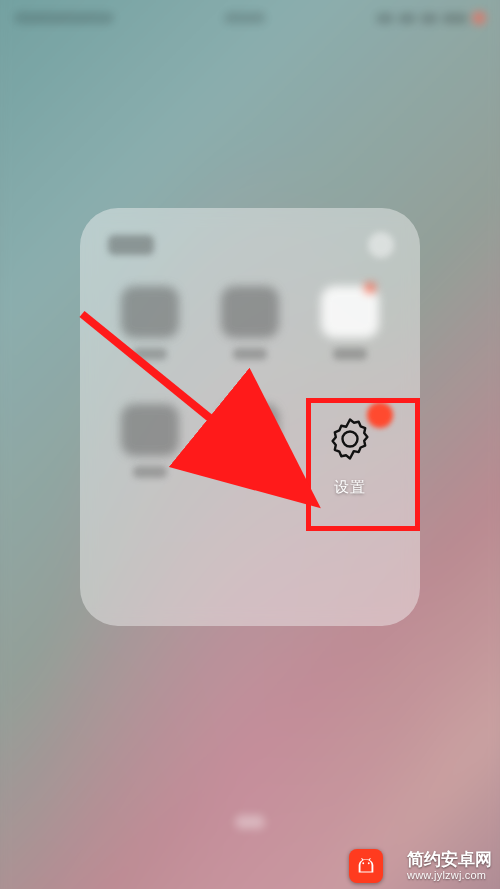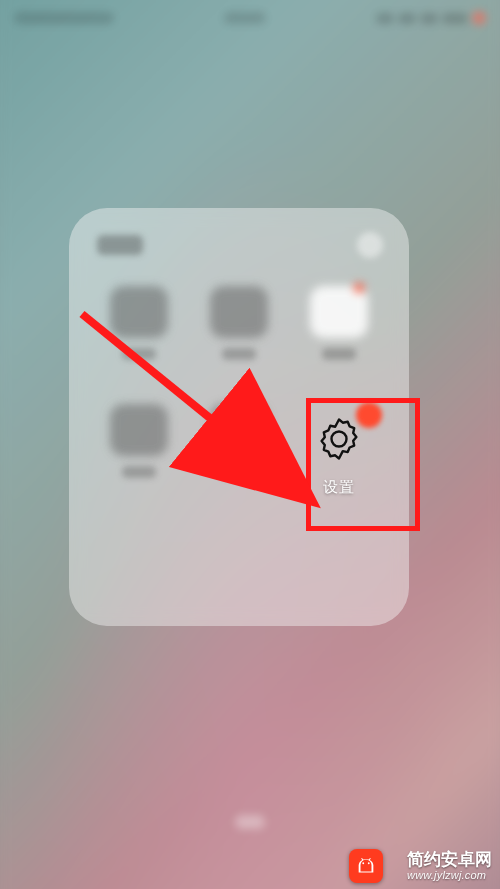--- a/index.html
+++ b/index.html
@@ -37,21 +37,21 @@
     color:#222;
     font-size:13px;
   }
   .status-left{width:100px;background:rgba(0,0,0,0.2);height:12px;border-radius:6px;}
   .status-mid{width:42px;height:12px;background:rgba(0,0,0,0.2);border-radius:6px;}
   .status-right{display:flex;gap:4px;align-items:center;}
   .status-right .pill{height:11px;width:18px;background:rgba(0,0,0,0.25);border-radius:5px;}
   .status-right .dot{height:14px;width:14px;border-radius:50%;background:rgba(255,100,80,0.85);}
   .folder {
     position: absolute;
-    left: 69px;
+    left: 80px;
     top: 208px;
     width: 340px;
     height: 418px;
     border-radius: 38px;
     background: rgba(245,245,245,0.45);
     backdrop-filter: blur(8px);
     padding: 22px 20px 20px;
   }
   .folder-header{
     display:flex; justify-content:space-between; align-items:center;
@@ -126,21 +126,21 @@
   .wm-badge{
     width:34px;height:34px;border-radius:8px;background:#ff3b1f;
     display:flex;align-items:center;justify-content:center;
     box-shadow:0 1px 4px rgba(0,0,0,0.4);
   }
   .wm-text{
     color:#fff;display:flex;flex-direction:column;line-height:1.1;
     text-shadow:0 1px 2px rgba(0,0,0,0.5);
   }
   .wm-text .cn{font-size:17px;font-weight:600;}
-  .wm-text .url{font-size:11px;letter-spacing:0.2px;opacity:0.95;font-style:italic;}
+  .wm-text .url{font-size:11px;letter-spacing:0.2px;opacity:0.95;}
   .pager{
     position:absolute;
     left:50%;bottom:60px;transform:translateX(-50%);
     width:30px;height:14px;background:rgba(255,255,255,0.35);border-radius:8px;filter:blur(4px);
   }
 </style>
 </head>
 <body>
 
 <div class="bg"></div>

